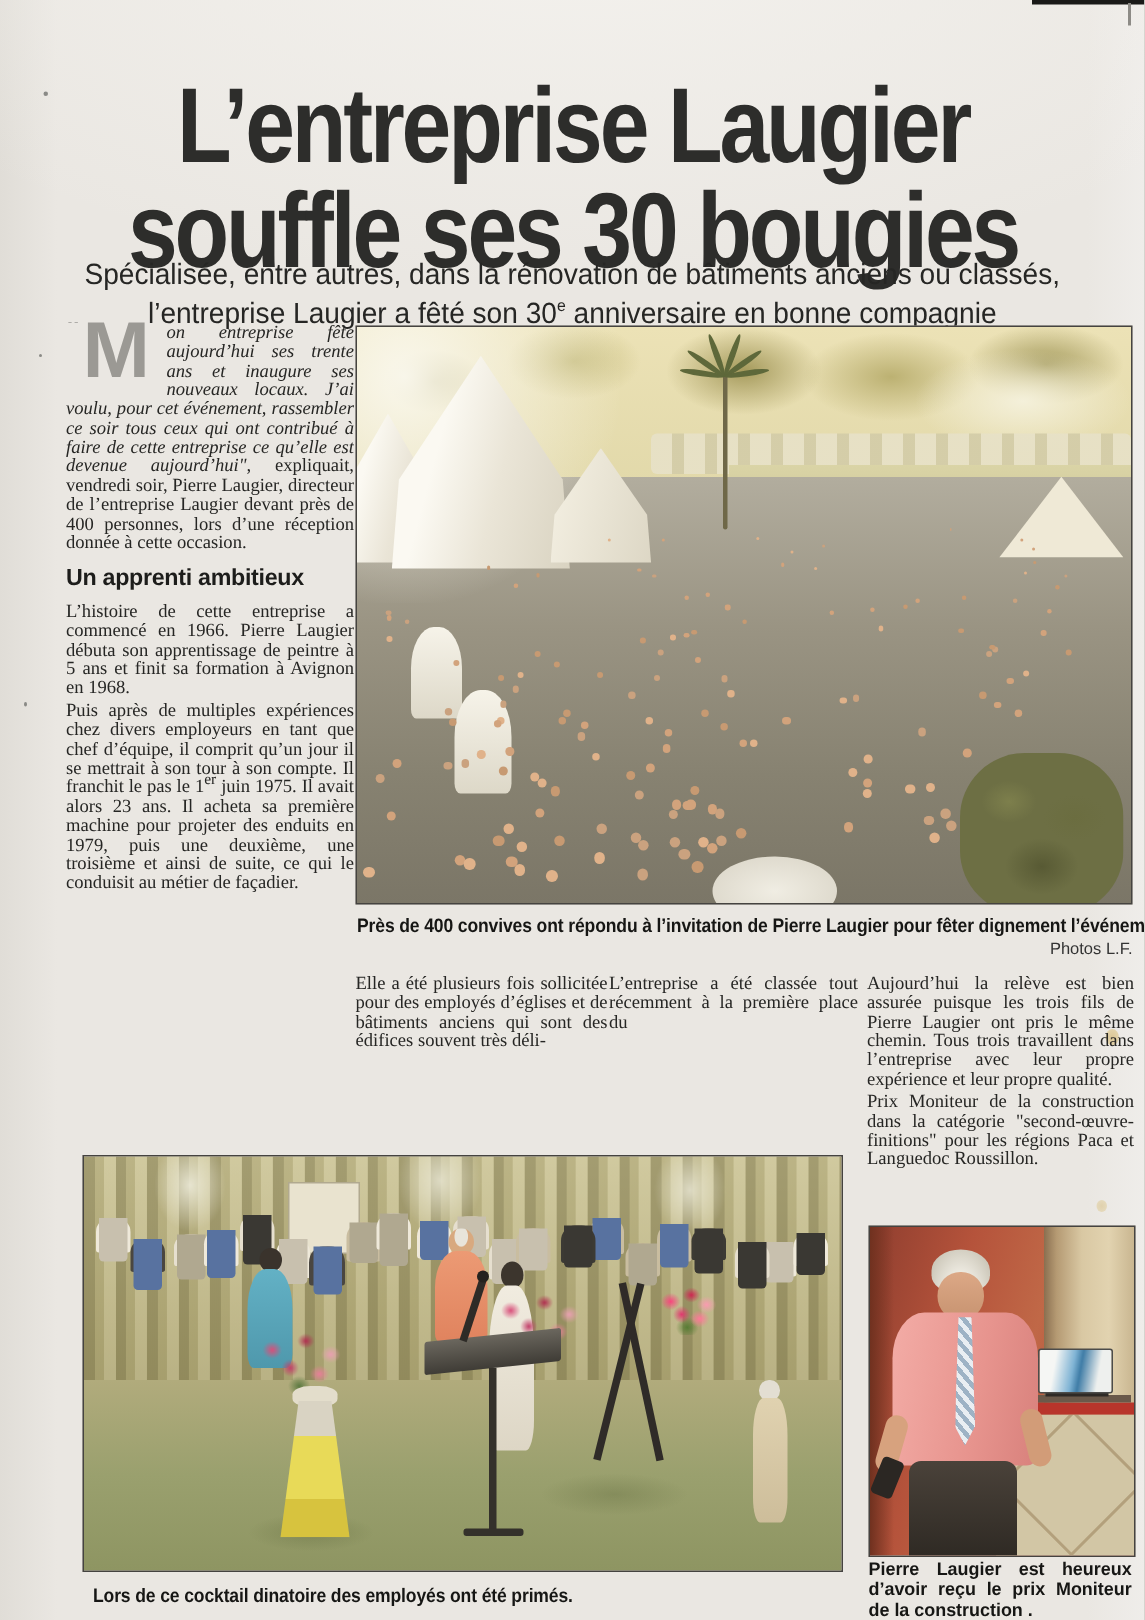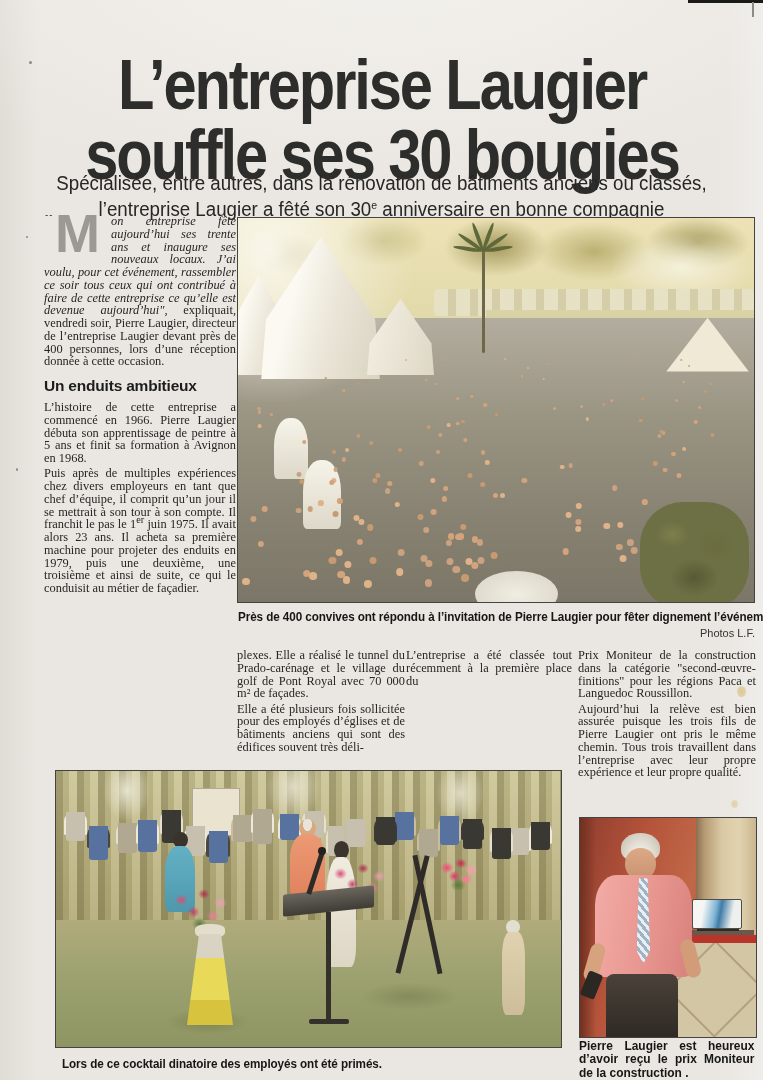--- a/index.html
+++ b/index.html
@@ -207,21 +207,21 @@
   <p class="sub" id="sub1">Spécialisée, entre autres, dans la rénovation de bâtiments anciens ou classés,</p>
   <p class="sub" id="sub2"><span>l’entreprise Laugier a fêté son 30</span><sup>e</sup><span> anniversaire en bonne compagnie</span></p>
 
   <section class="col-left body">
     <p>
       <span class="dropcap-block">
         <span class="dc-quote">"</span>
         <span class="dc-m">M</span>
       </span><span class="ital">on entreprise fête aujourd’hui ses trente ans et inaugure ses nouveaux locaux. J’ai voulu, pour cet événement, rassembler ce soir tous ceux qui ont contribué à faire de cette entreprise ce qu’elle est devenue aujourd’hui",</span><span> expliquait, vendredi soir, Pierre Laugier, directeur de l’entreprise Laugier devant près de 400 personnes, lors d’une réception donnée à cette occasion.</span>
     </p>
-    <h2 class="sec">Un enduits ambitieux</h2>
+    <h2 class="sec">Un apprenti ambitieux</h2>
     <p>L’histoire de cette entreprise a commencé en 1966. Pierre Laugier débuta son apprentissage de peintre à 5 ans et finit sa formation à Avignon en 1968.</p>
     <p><span>Puis après de multiples expériences chez divers employeurs en tant que chef d’équipe, il comprit qu’un jour il se mettrait à son tour à son compte. Il franchit le pas le 1</span><sup>er</sup><span> juin 1975. Il avait alors 23 ans. Il acheta sa première machine pour projeter des enduits en 1979, puis une deuxième, une troisième et ainsi de suite, ce qui le conduisit au métier de façadier.</span></p>
   </section>
 
   <figure class="photo" id="photo-main" style="margin:0;">
     <div class="scene">
       <div class="pm-trees"></div>
       <div class="pm-wash-tr"></div>
       <div class="pm-hedge"></div>
       <div class="pm-grass"></div>
@@ -845,29 +845,28 @@
           </span>
         </div>
       <div class="pm-table"></div>
       <div class="pm-plant"></div>
     </div>
   </figure>
   <div class="cap" style="left:238px;top:609px;">Près de 400 convives ont répondu à l’invitation de Pierre Laugier pour fêter dignement l’événement.</div>
   <div class="credit" style="left:555px;top:627px;width:200px;">Photos L.F.</div>
 
   <section class="colx body" id="col2">
-    <p>plexes. Elle a réalisé le tunnel du Prado-carénage et le village du golf de Pont Royal avec 70 000 m² de façades.</p>
     <p>Elle a été plusieurs fois sollicitée pour des employés d’églises et de bâtiments anciens qui sont des édifices souvent très déli-</p>
   </section>
   <section class="colx body" id="col3">
     <p>L’entreprise a été classée tout récemment à la première place du</p>
   </section>
   <section class="colx body" id="col4">
+    <p>Aujourd’hui la relève est bien assurée puisque les trois fils de Pierre Laugier ont pris le même chemin. Tous trois travaillent dans l’entreprise avec leur propre expérience et leur propre qualité.</p>
     <p>Prix Moniteur de la construction dans la catégorie "second-œuvre-finitions" pour les régions Paca et Languedoc Roussillon.</p>
-    <p>Aujourd’hui la relève est bien assurée puisque les trois fils de Pierre Laugier ont pris le même chemin. Tous trois travaillent dans l’entreprise avec leur propre expérience et leur propre qualité.</p>
   </section>
 
   <figure class="photo" id="photo-cocktail" style="margin:0;">
     <div class="scene">
       <div class="ck-trees"></div>
       <div class="ck-grass"></div>
       <div class="ck-sign"></div>
       <div id="crowd-cocktail">
           <span class="cp" style="left: 1.6%; top: 14.7%; z-index: 0;">
             <i style="background: rgb(199, 154, 114);"></i>

